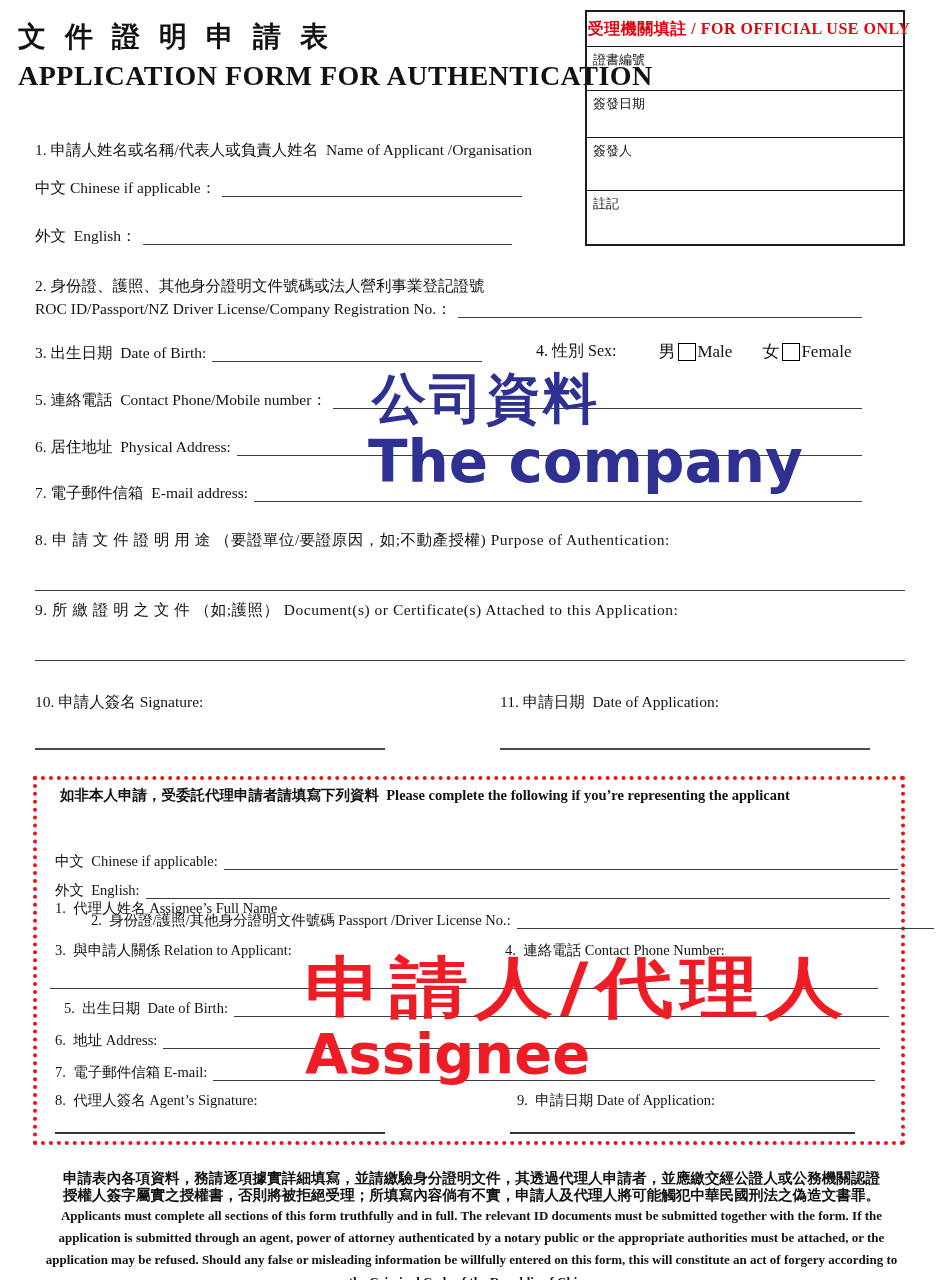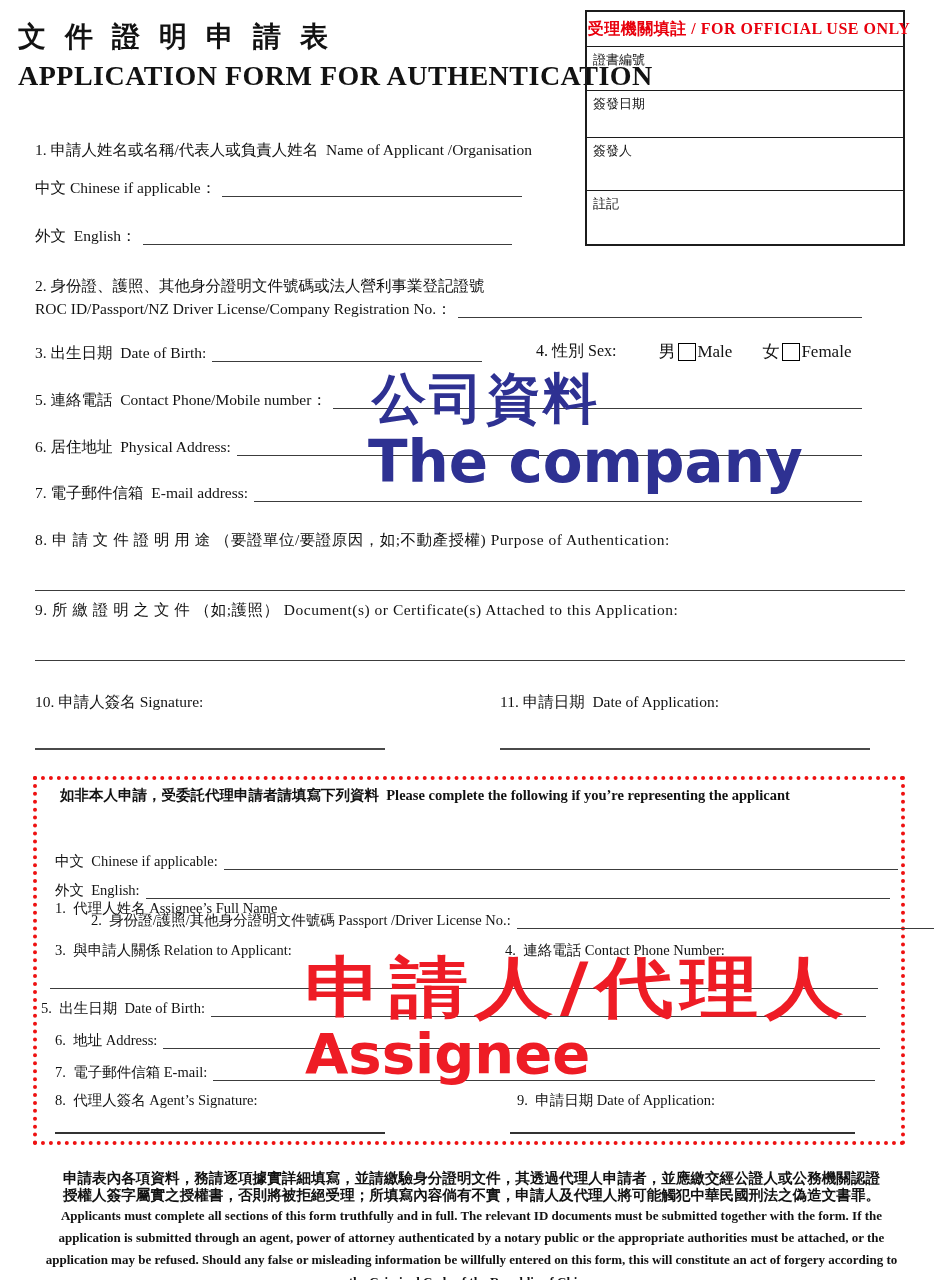--- a/index.html
+++ b/index.html
@@ -147,21 +147,21 @@
   </div>
   <div class="row arow" style="left:55px;top:911px;width:843px;margin-left:36px;">
     <span class="lbl">2.  身份證/護照/其他身分證明文件號碼 Passport /Driver License No.:</span>
     <span class="fill"></span>
   </div>
 
   <div class="label alabel" style="left:55px;top:941px;">3.  與申請人關係 Relation to Applicant:</div>
   <div class="label alabel" style="left:505px;top:941px;">4.  連絡電話 Contact Phone Number:</div>
   <div class="hline" style="left:50px;top:988px;width:828px;"></div>
 
-  <div class="row arow" style="left:41px;top:999px;width:825px;">
+  <div class="row arow" style="left:64px;top:999px;width:825px;">
     <span class="lbl">5.  出生日期  Date of Birth:</span>
     <span class="fill"></span>
   </div>
   <div class="row arow" style="left:55px;top:1031px;width:825px;">
     <span class="lbl">6.  地址 Address:</span>
     <span class="fill"></span>
   </div>
   <div class="row arow" style="left:55px;top:1063px;width:820px;">
     <span class="lbl">7.  電子郵件信箱 E-mail:</span>
     <span class="fill"></span>

